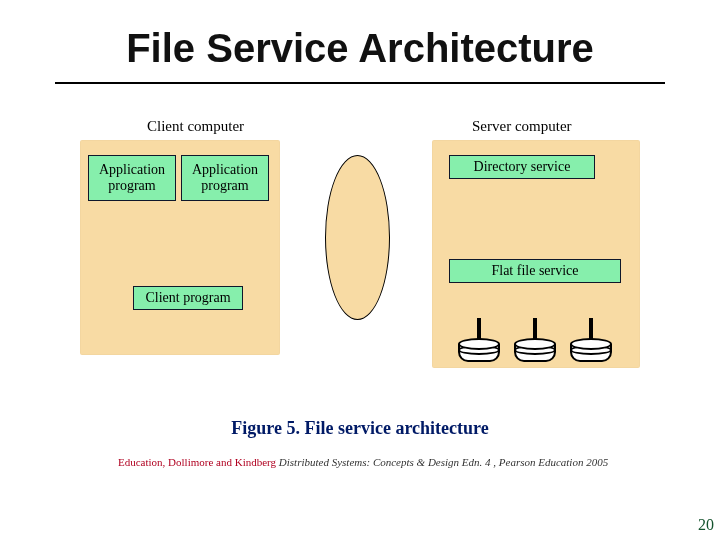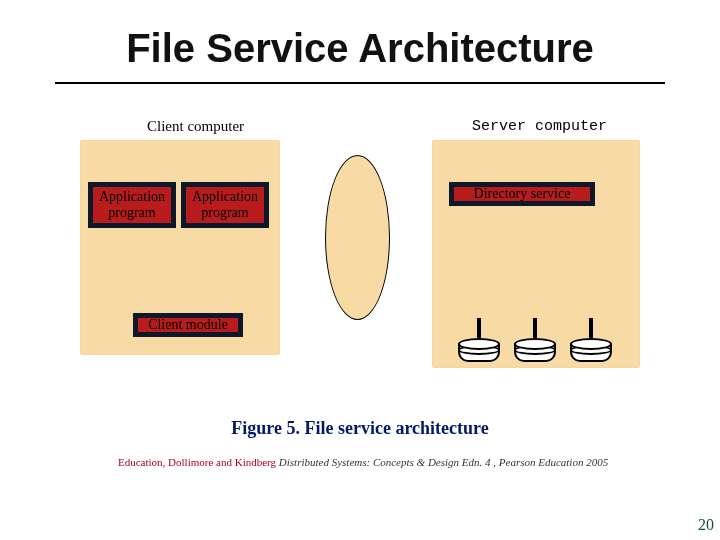--- a/index.html
+++ b/index.html
@@ -22,26 +22,25 @@
   .client-host { left: 0; top: 40px; width: 200px; height: 215px; }
   .server-host { left: 352px; top: 40px; width: 208px; height: 228px; }
   .conn-ellipse {
     position: absolute; left: 245px; top: 55px; width: 65px; height: 165px;
     background: #f8dba4; border: 1px solid #000; border-radius: 50% / 50%;
   }
   .host-label {
     position: absolute; font-size: 15px; color: #000;
   }
   .client-label { left: 30px; top: 18px; margin-left: 37px; }
-  .server-label { left: 392px; top: 18px; font-family: Liberation Mono, monospace; }
+  .server-label { left: 392px; top: 18px; }
   .box {
-    position: absolute; background: #b91c1c; border: 5px solid #0f172a;
+    position: absolute; background: #86efac; border: 1px solid #0f172a;
     font-size: 14px; text-align: center; display: flex; align-items: center; justify-content: center;
     line-height: 1.15;
-    margin-top: 27px;
   }
   .app1 { left: 8px; top: 55px; width: 88px; height: 46px; }
   .app2 { left: 101px; top: 55px; width: 88px; height: 46px; }
   .client-module { left: 53px; top: 186px; width: 110px; height: 24px; }
   .dir-service { left: 369px; top: 55px; width: 146px; height: 24px; }
   .flat-file { left: 369px; top: 159px; width: 172px; height: 24px; }
   .disk {
     position: absolute; width: 42px; height: 26px;
   }
   .disk .cyl {
@@ -100,23 +99,24 @@
 
     <div class="host client-host"></div>
     <div class="host server-host"></div>
 
     <div class="conn-ellipse"></div>
 
     <div class="box app1" style="white-space:pre-line;">Application
 program</div>
     <div class="box app2" style="white-space:pre-line;">Application
 program</div>
-    <div class="box client-module">Client module</div>
+    <div class="box client-module">Client program</div>
 
     <div class="box dir-service">Directory service</div>
+    <div class="box flat-file">Flat file service</div>
 
     <div class="spindle sp1"></div>
     <div class="spindle sp2"></div>
     <div class="spindle sp3"></div>
 
     <div class="disk disk1">
       <div class="shadow"></div>
         <div class="cyl"></div>
         <div class="lid2"></div>
         <div class="lid1"></div>

